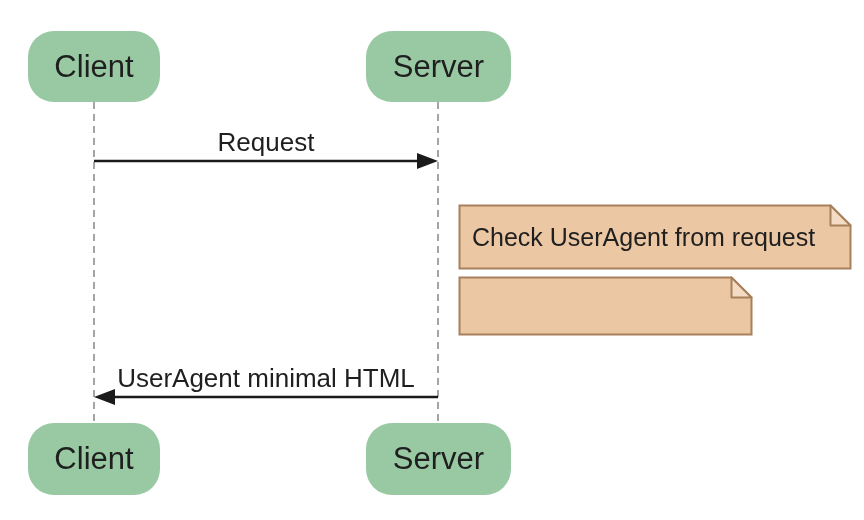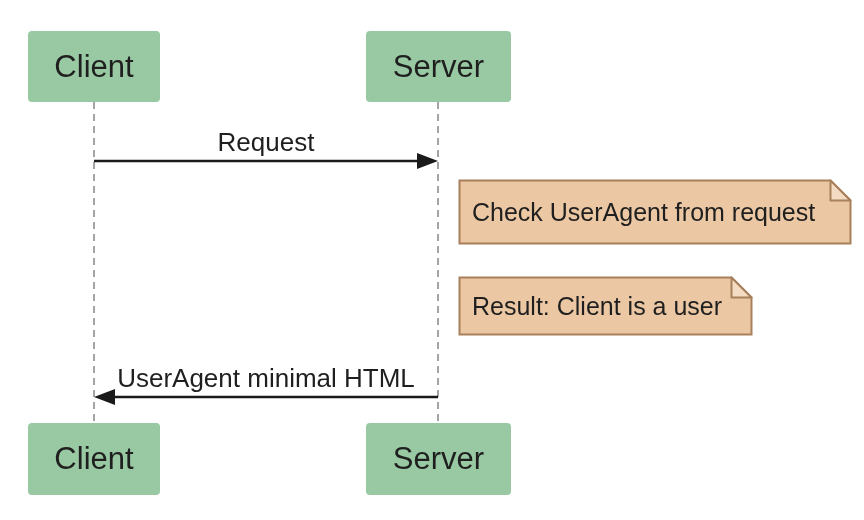--- a/index.html
+++ b/index.html
@@ -19,21 +19,21 @@
     fill: none;
   }
   .msg-line { stroke: var(--line, #1a1a1a); stroke-width: 2.4; }
   .msg-head { fill: var(--line, #1a1a1a); stroke: none; }
   .actor {
     position: absolute;
     display: flex;
     align-items: center;
     justify-content: center;
     background: var(--actor-fill, #98c9a2);
-    border-radius: 4px;
+    border-radius: 26px;
     font-size: 31px;
     color: var(--text, #1f1f1f);
     white-space: nowrap;
   }
   .msg-label {
     position: absolute;
     text-align: center;
     font-size: 26px;
     line-height: 32px;
     height: 32px;
@@ -88,29 +88,28 @@
   <div class="actor" style="left:366px; top:31px; width:145px; height:71px;">Server</div>
 
   <div class="actor" style="left:28px; top:423px; width:132px; height:72px;">Client</div>
 
   <div class="actor" style="left:366px; top:423px; width:145px; height:72px;">Server</div>
 
   <div class="msg-label" style="left:94px; top:126px; width:344px;">Request</div>
 
   <div class="msg-label" style="left:94px; top:362px; width:344px;">UserAgent minimal HTML</div>
 
-  <div class="note" style="left:458px; top:179px; width:394px; height:66px;border-radius:21px;">
+  <div class="note" style="left:458px; top:204px; width:394px; height:66px;border-radius:21px;">
     <svg width="394" height="66" viewBox="0 0 394 66">
       <path class="note-body" d="M1.5,1.5 H372.5 L392.5,21.5 V64.5 H1.5 Z"></path>
       <path class="note-fold" d="M372.5,1.5 V21.5 H392.5 Z"></path>
     </svg>
     <span class="note-text">Check UserAgent from request</span>
   </div>
 
   <div class="note" style="left:458px; top:276px; width:295px; height:60px;">
     <svg width="295" height="60" viewBox="0 0 295 60">
       <path class="note-body" d="M1.5,1.5 H273.5 L293.5,21.5 V58.5 H1.5 Z"></path>
       <path class="note-fold" d="M273.5,1.5 V21.5 H293.5 Z"></path>
     </svg>
-    <span class="note-text">Result: Client is a user</span>
   </div>
 
 </div>
 
 </body></html>

